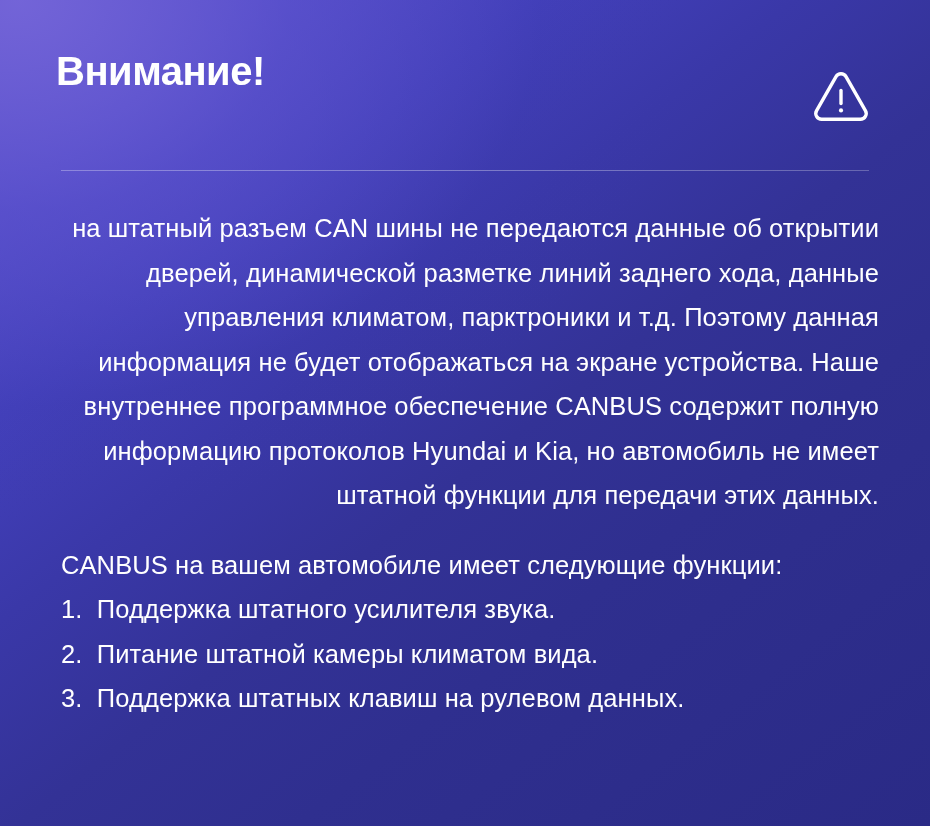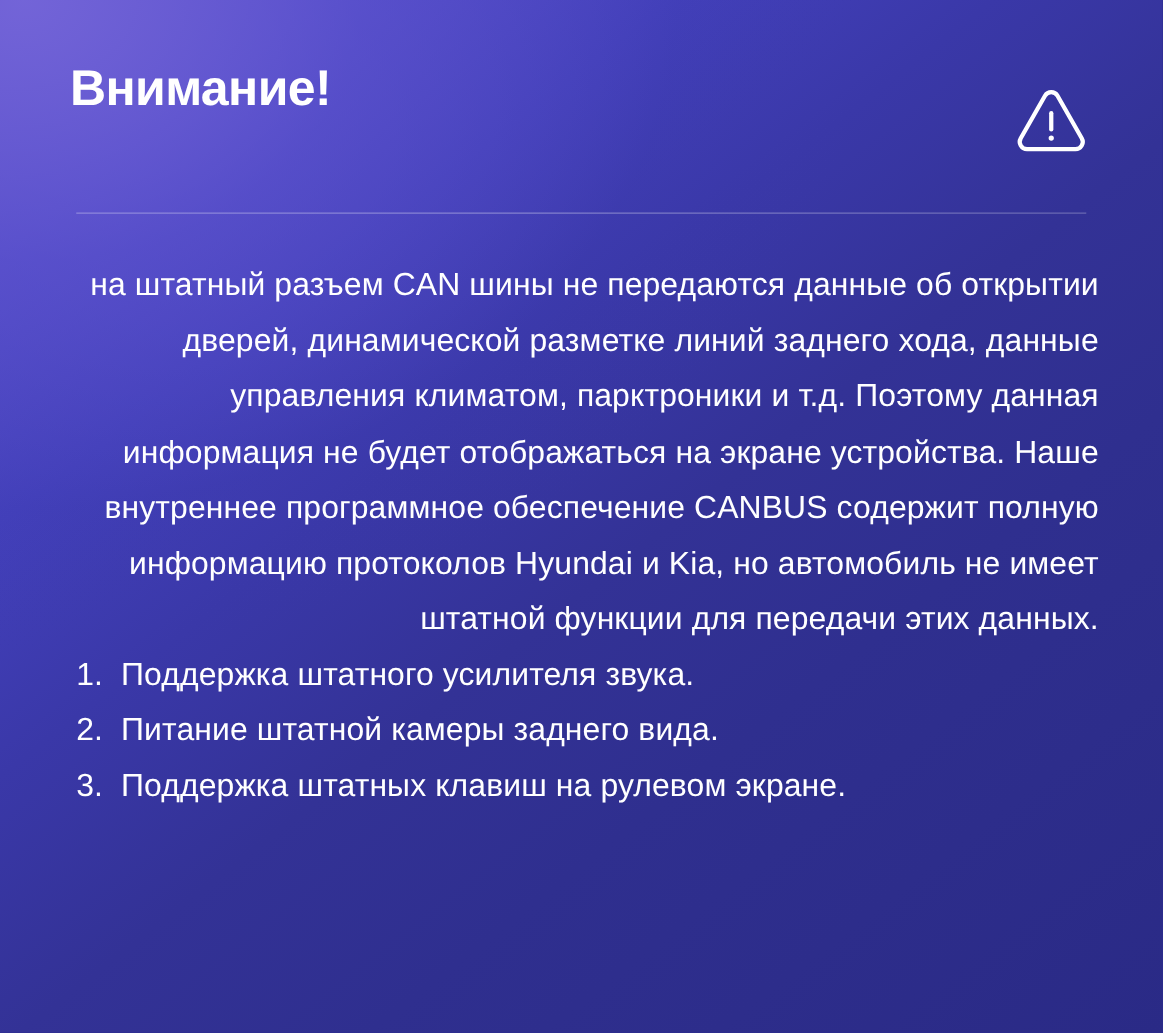--- a/index.html
+++ b/index.html
@@ -147,30 +147,31 @@
       </svg>
     </span>
 
     <div class="divider"></div>
   </div>
 
   <div class="content">
 
     <p class="para">на штатный разъем CAN шины не передаются данные об открытии дверей, динамической разметке линий заднего хода, данные управления климатом, парктроники и т.д. Поэтому данная информация не будет отображаться на экране устройства. Наше внутреннее программное обеспечение CANBUS содержит полную информацию протоколов Hyundai и Kia, но автомобиль не имеет штатной функции для передачи этих данных.</p>
 
+    <p class="list-intro">CANBUS на вашем автомобиле имеет следующие функции:</p>
 
     <ol class="numbered-list">
       <li>
         <span class="num">1.&nbsp;</span>
         <span class="txt">Поддержка штатного усилителя звука.</span>
       </li>
       <li>
         <span class="num">2.&nbsp;</span>
-        <span class="txt">Питание штатной камеры заднего вида.</span>
+        <span class="txt">Питание штатной камеры климатом вида.</span>
       </li>
       <li>
         <span class="num">3.&nbsp;</span>
-        <span class="txt">Поддержка штатных клавиш на рулевом экране.</span>
+        <span class="txt">Поддержка штатных клавиш на рулевом данных.</span>
       </li>
     </ol>
 
   </div>
 </div>
 
 </body></html>

